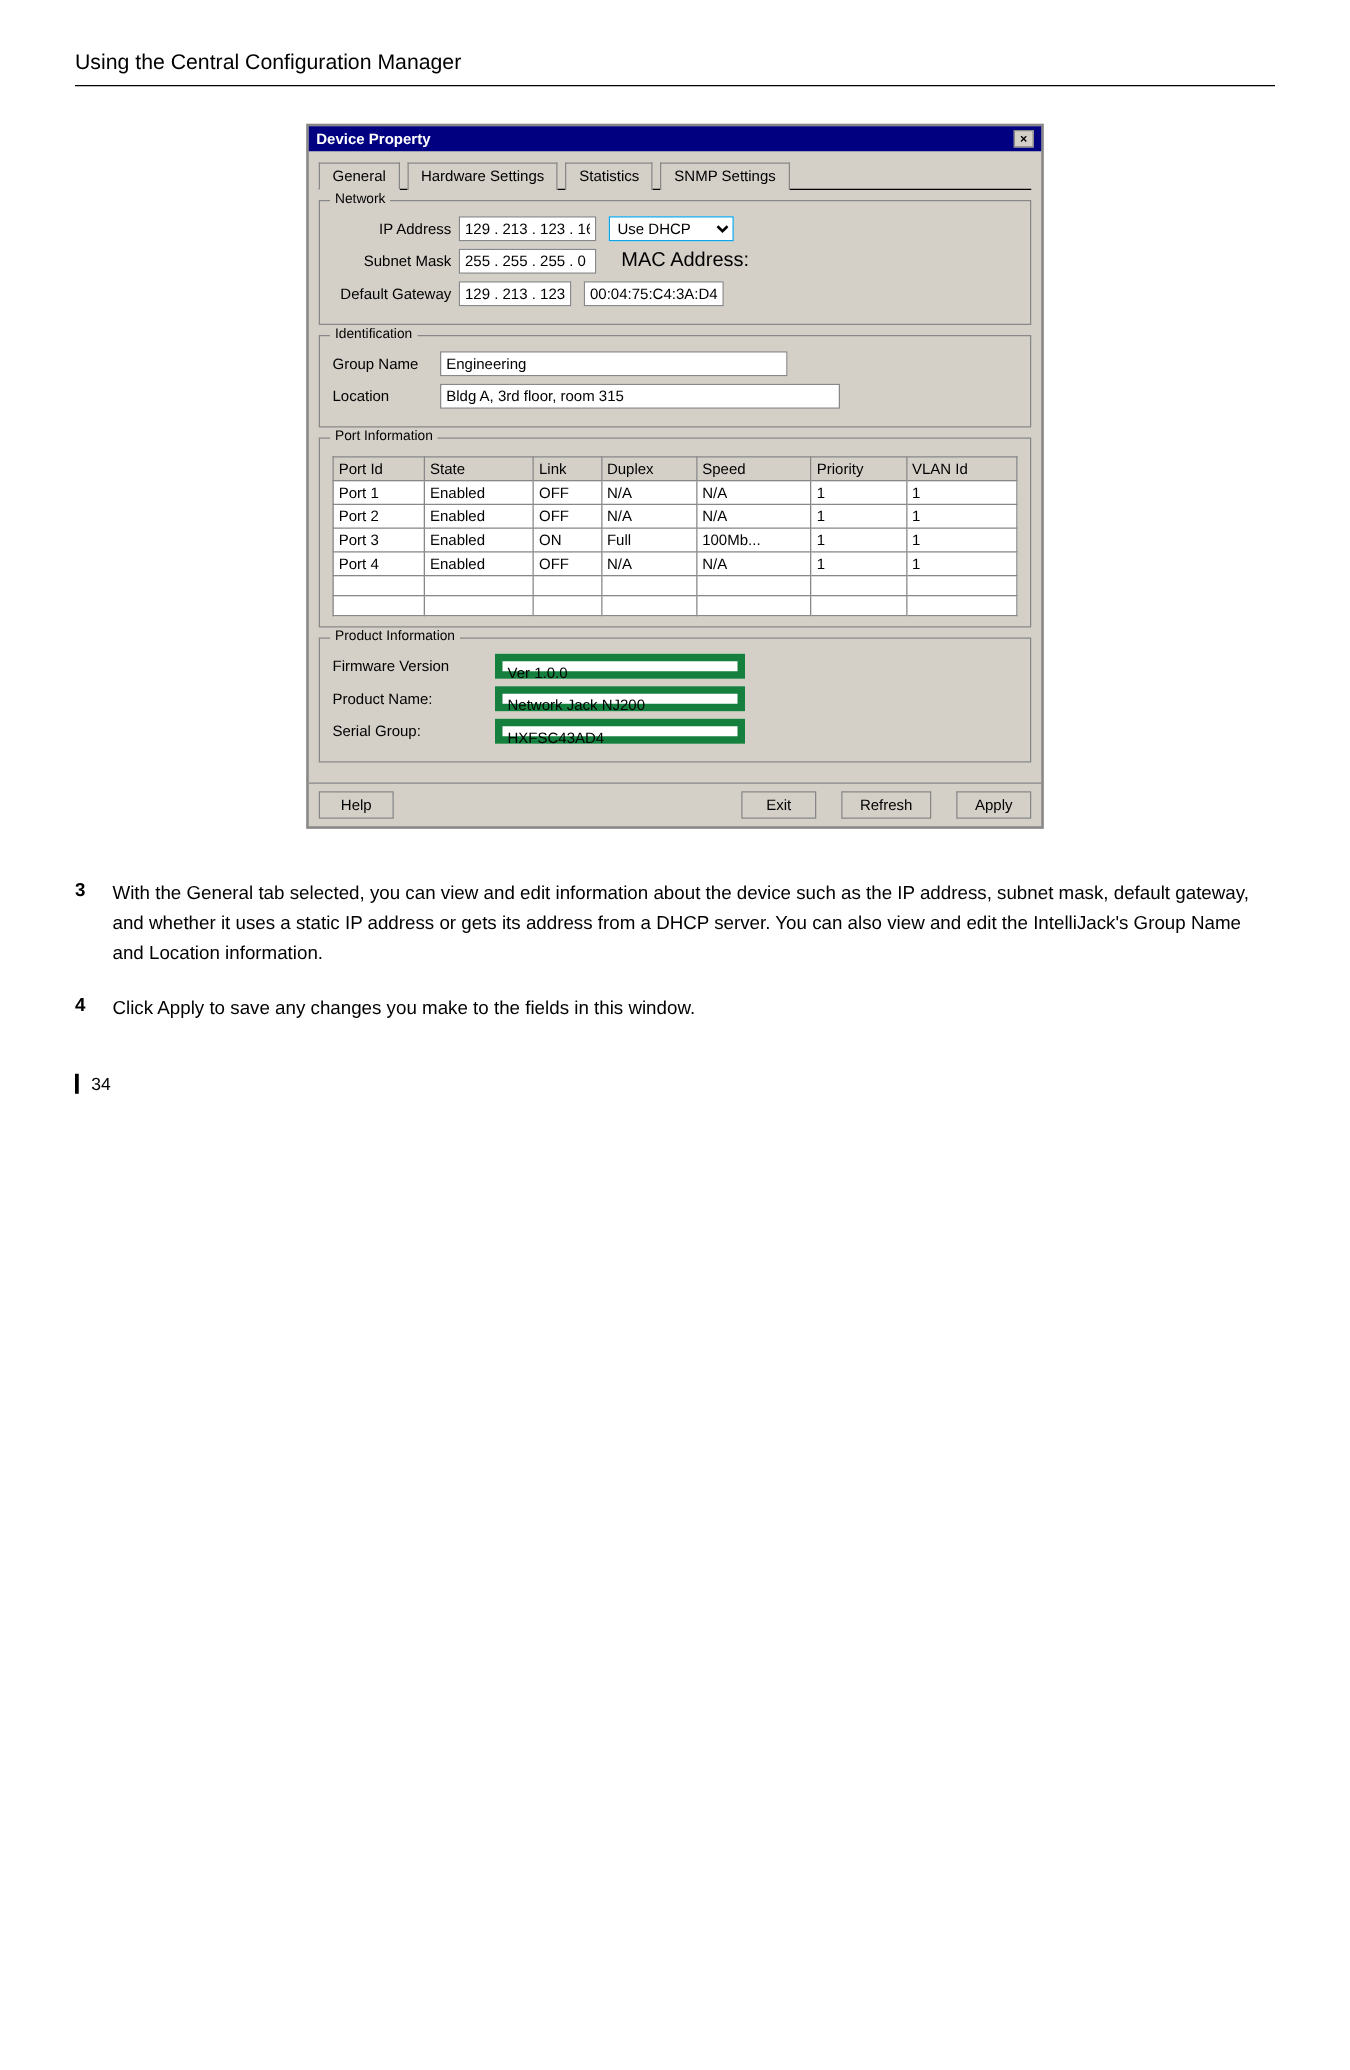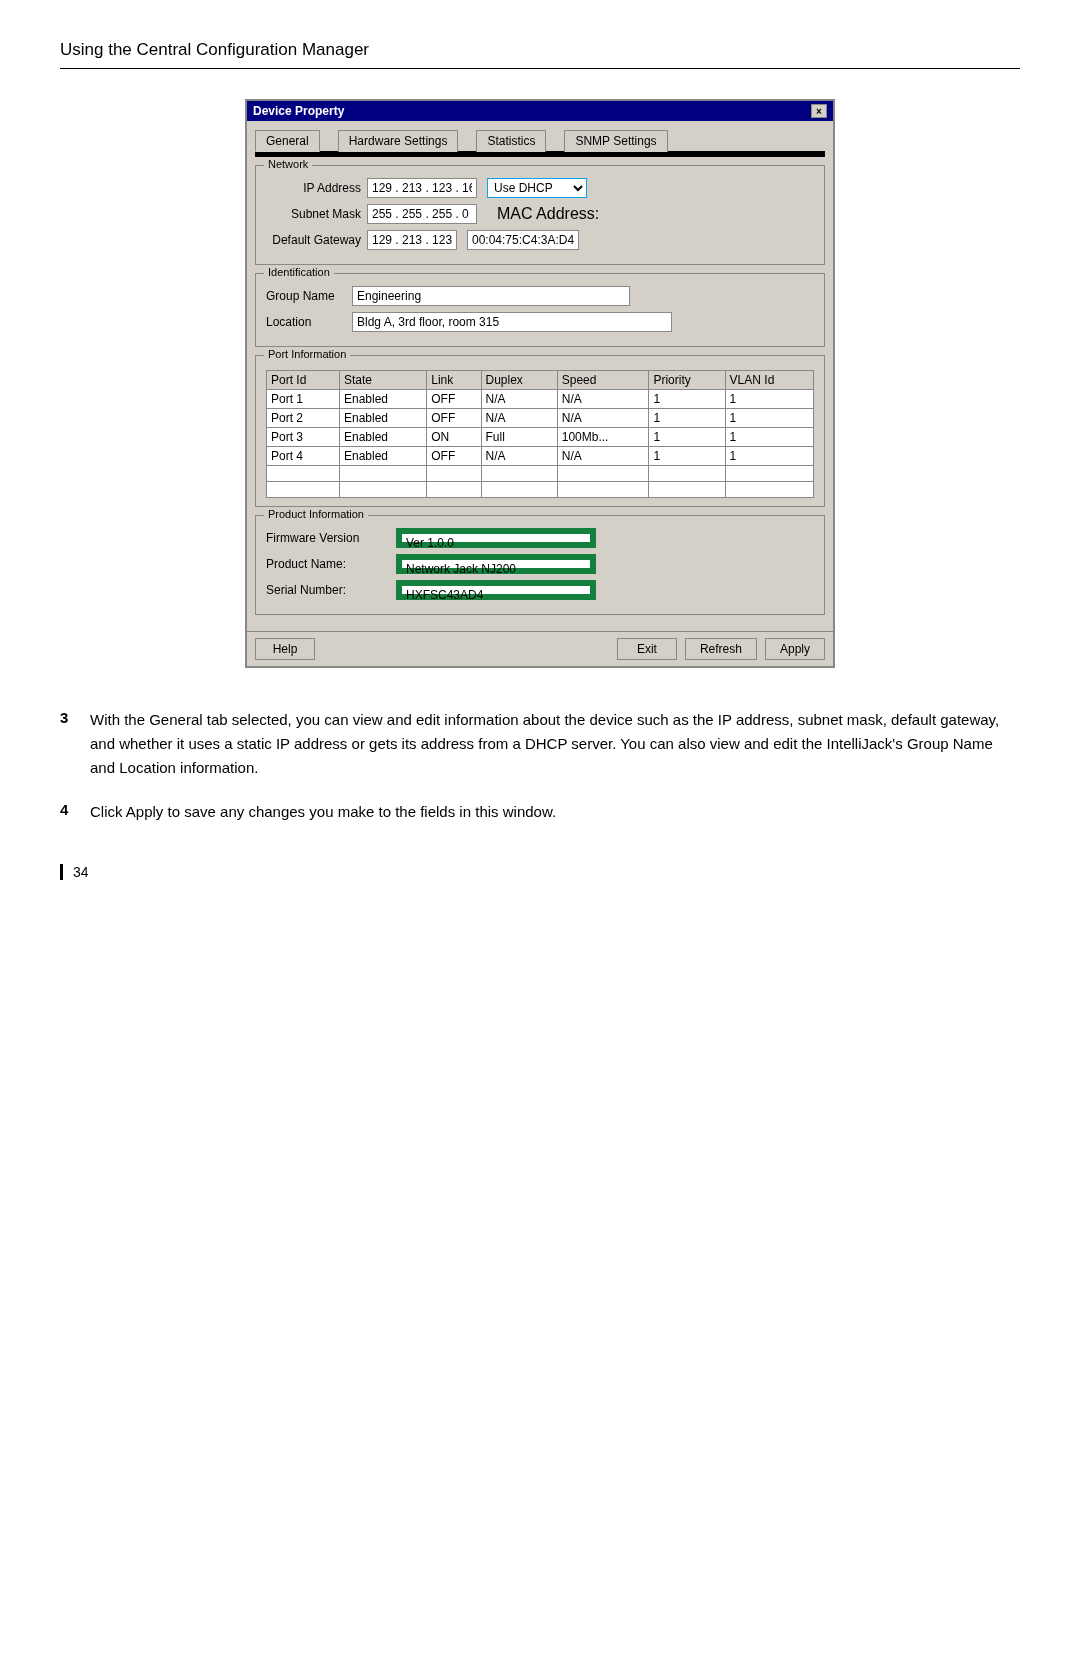--- a/index.html
+++ b/index.html
@@ -55,23 +55,23 @@
       cursor: pointer;
       color: #000;
     }
 
     .dialog-body {
       padding: 8px;
     }
 
     .tab-bar {
       display: flex;
-      gap: 16px;
+      gap: 4px;
       margin-bottom: 8px;
-      border-bottom: 6px solid #000000;
+      border-bottom: 1px solid #000000;
     }
 
     .tab {
       padding: 3px 10px;
       border: 1px solid #888;
       border-bottom: none;
       background: #d4d0c8;
       cursor: pointer;
       font-size: 12px;
       margin-right: 2px;
@@ -204,21 +204,21 @@
       border: 1px solid #888;
       background: #d4d0c8;
       padding: 3px 14px;
       font-size: 12px;
       cursor: pointer;
       min-width: 60px;
     }
 
     .footer-right {
       display: flex;
-      gap: 8px;
+      gap: 20px;
     }
 
     
     .content-section {
       margin-top: 30px;
     }
 
     .numbered-item {
       display: flex;
       margin-bottom: 20px;
@@ -411,21 +411,21 @@
       <div style="margin-top:4px;">
         <div class="field-row">
           <span class="product-label">Firmware Version</span>
           <span class="product-value">Ver 1.0.0</span>
         </div>
         <div class="field-row">
           <span class="product-label">Product Name:</span>
           <span class="product-value">Network Jack NJ200</span>
         </div>
         <div class="field-row">
-          <span class="product-label">Serial Number:</span>
+          <span class="product-label">Serial Group:</span>
           <span class="product-value">HXFSC43AD4</span>
         </div>
       </div>
     </div>
 
   </div>
 
   <div class="dialog-footer">
     <button class="footer-btn">Help</button>
     <div class="footer-right">

